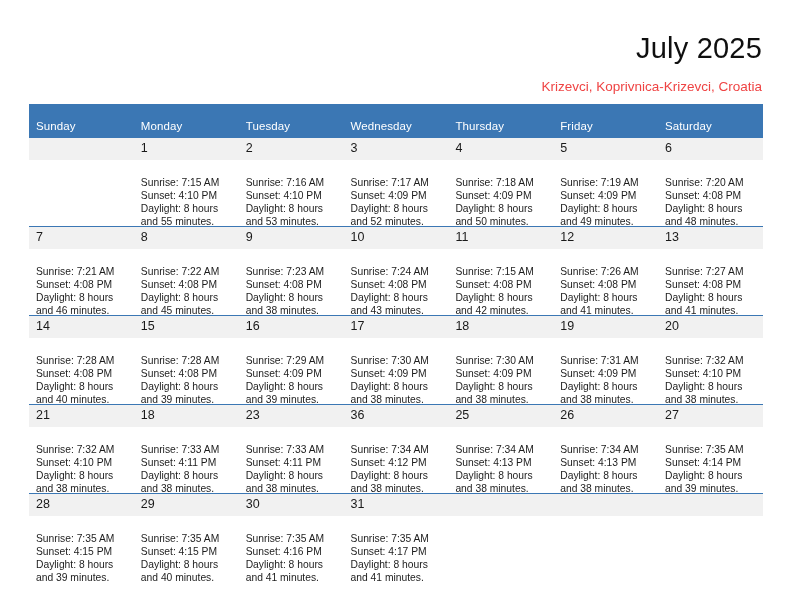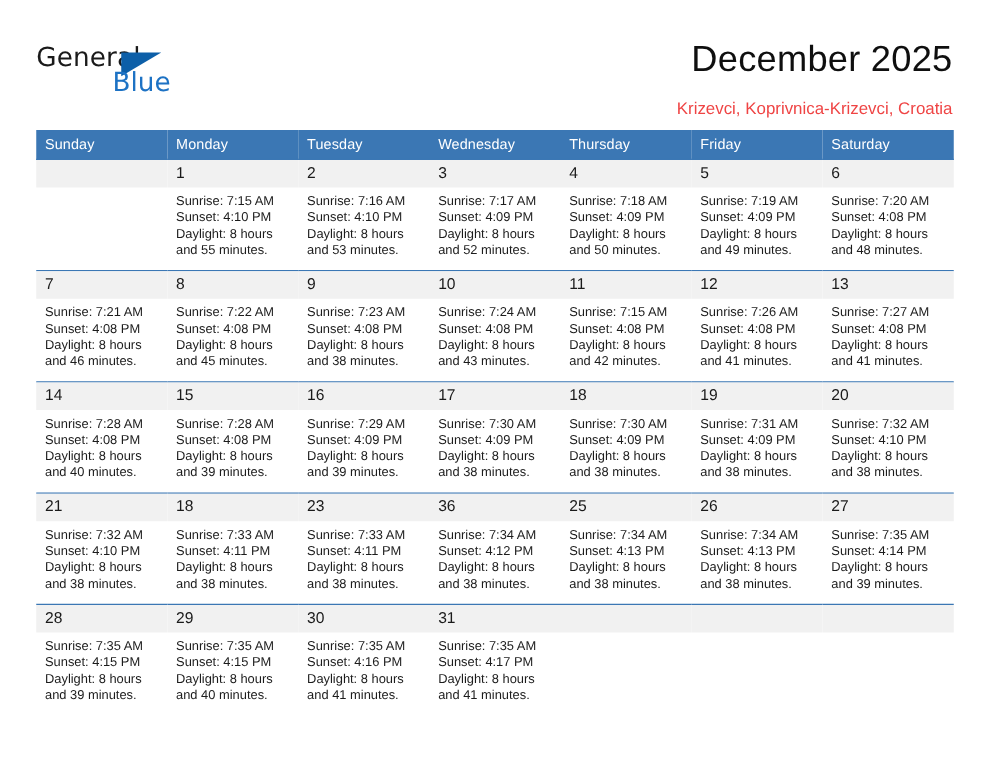--- a/index.html
+++ b/index.html
@@ -97,21 +97,21 @@
     width: 734px;
   }
   table.cal col { width: 104.857px; }
 
   thead th {
     background: #3b77b4;
     color: #ffffff;
     font-size: 11.5px;
     font-weight: 400;
     text-align: left;
-    padding: 5px 0 5px 7px;
+    padding: 15px 0 5px 7px;
     height: 13px;
     letter-spacing: 0.1px;
   }
 
   tbody tr.week-row > td {
     padding: 0;
     vertical-align: top;
     border-top: 1.6px solid #3b77b4;
     height: 88px;
   }
@@ -129,39 +129,34 @@
     color: #1a1a1a;
     padding: 3px 0 4px 7px;
     height: 15px;
     line-height: 15px;
   }
   .daynum.blank {
     background: #f1f1f1;
     color: transparent;
   }
   .info {
-    padding: 5px 0 0 7px;
+    padding: 16px 0 0 7px;
     font-size: 10.3px;
     line-height: 13.1px;
     color: #1c1c1c;
   }
   .info div { white-space: nowrap; }
 </style>
 </head>
 <body>
 
 <div class="page">
 
   <div class="header">
-    <div class="logo">
-      <span class="logo-general">General</span>
-      <span class="logo-tri"></span>
-      <span class="logo-blue">Blue</span>
-    </div>
-    <div class="title">December 2025</div>
+    <div class="title">July 2025</div>
     <div class="subtitle">Krizevci, Koprivnica-Krizevci, Croatia</div>
   </div>
 
   <div class="calendar">
     <table class="cal">
       <colgroup>
         <col>
           <col>
           <col>
           <col>

